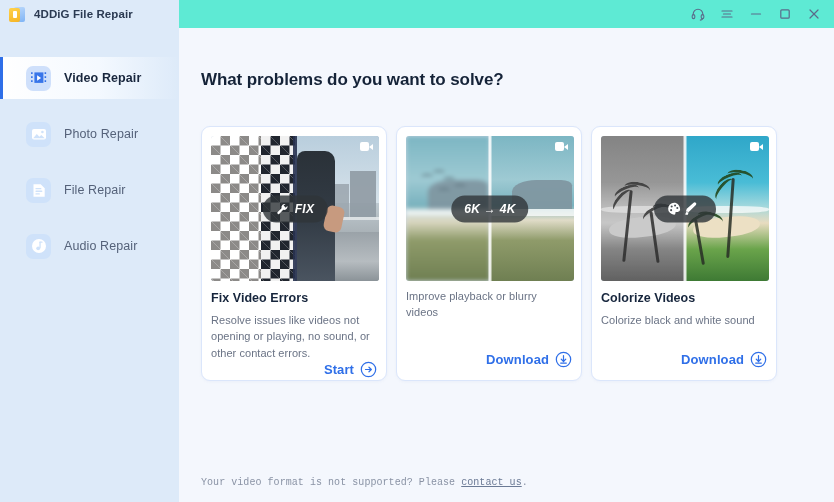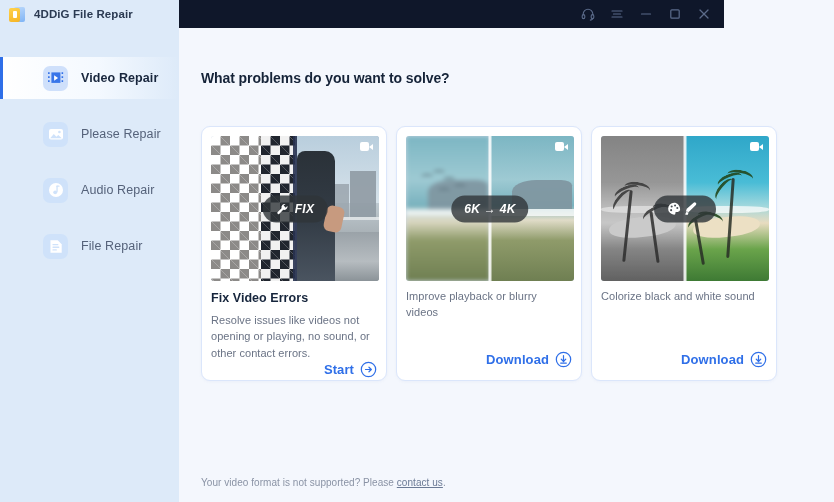--- a/index.html
+++ b/index.html
@@ -11,23 +11,23 @@
   }
   #app {
     position: relative;
     width: 834px; height: 502px;
     background: #f4f7fd;
   }
 
   
   .titlebar {
     position: absolute; top: 0; left: 0;
-    width: 724px; height: 28px;
+    width: 834px; height: 28px;
     display: flex; align-items: center;
-    background: #0f172a;
+    background: #5eead4;
     z-index: 20;
     justify-content: space-between;
   }
   .titlebar-left {
     width: 179px; height: 28px;
     background: #ddeaf9;
     display: flex; align-items: center;
     padding-left: 9px; gap: 8px;
   }
   .app-icon { position: relative; width: 17px; height: 17px; flex: 0 0 auto; }
@@ -66,21 +66,21 @@
     position: absolute; top: 28px; left: 0;
     width: 179px; height: 474px;
     background: #ddeaf9;
     padding-top: 29px;
   }
   .nav-item {
     position: relative;
     height: 42px;
     display: flex; align-items: center;
     gap: 13px;
-    padding-left: 43px;
+    padding-left: 26px;
     margin-bottom: 14px;
     cursor: pointer;
   }
   .nav-item.active {
     background: linear-gradient(90deg, #ffffff 0%, #f4f9ff 55%, rgba(244,249,255,0) 100%);
   }
   .nav-item.active::before {
     content: ""; position: absolute; left: 0; top: 0;
     width: 3px; height: 100%;
     background: #2f6fe8;
@@ -100,21 +100,21 @@
   .nav-item.active .nav-label { color: #18263d; font-weight: 700; }
 
   
   .main {
     position: absolute; top: 28px; left: 179px;
     width: 655px; height: 474px;
     background: #f4f7fd;
   }
   .page-title {
     position: absolute; left: 22px; top: 42px;
-    font-size: 14px; font-weight: 700; color: #152338;
+    font-size: 17px; font-weight: 700; color: #152338;
     letter-spacing: -.1px;
   }
 
   .cards {
     position: absolute; left: 22px; top: 98px;
     display: flex; gap: 9px;
   }
   .card {
     width: 186px; height: 255px;
     background: #ffffff;
@@ -285,21 +285,21 @@
     gap: 6px;
     color: #2f6fe8; cursor: pointer;
   }
   .card-action .label {
     font-size: 13px; font-weight: 700; letter-spacing: .1px;
   }
   .card-action svg { display: block; }
 
   .footer {
     position: absolute; left: 22px; bottom: 14px;
-    font-size: 10px; color: #8a93a5; letter-spacing: .05px;
+    font-size: 10px; color: #8a93a5; letter-spacing: .05px; font-family: Liberation Mono, monospace;
   }
   .footer .link {
     color: #6b7a95; text-decoration: underline; cursor: pointer;
   }
 </style>
 </head>
 <body>
 
 <div id="app">
 
@@ -368,49 +368,49 @@
     </div>
 
     <div class="nav-item">
       <span class="nav-icon">
         <svg width="16" height="14" viewBox="0 0 16 14">
           <rect x="1" y="2" width="14" height="10.5" rx="2" fill="#ffffff"></rect>
           <circle cx="11.4" cy="5" r="1.3" fill="#cfe2fa"></circle>
           <path d="M2.2 11.2l3.6-4.3 2.6 2.9 1.9-1.7 3.5 3.1z" fill="#cfe2fa"></path>
         </svg>
       </span>
-      <span class="nav-label">Please Repair</span>
+      <span class="nav-label">Photo Repair</span>
+    </div>
+
+    <div class="nav-item">
+      <span class="nav-icon">
+        <svg width="14" height="15" viewBox="0 0 14 15">
+          <path d="M1.5 1.2h7.2l4 4v8.6H1.5z" fill="#ffffff"></path>
+          <g fill="#cfe2fa">
+            <rect x="3.4" y="5" width="6" height="1.3" rx=".6"></rect>
+            <rect x="3.4" y="7.6" width="7" height="1.3" rx=".6"></rect>
+            <rect x="3.4" y="10.2" width="4.5" height="1.3" rx=".6"></rect>
+          </g>
+        </svg>
+      </span>
+      <span class="nav-label">File Repair</span>
     </div>
 
     <div class="nav-item">
       <span class="nav-icon">
         <svg width="16" height="16" viewBox="0 0 16 16">
           <circle cx="8" cy="8" r="7" fill="#ffffff"></circle>
           <g fill="#cfe2fa">
             <rect x="8.4" y="3.6" width="1.3" height="6.6" rx=".6"></rect>
             <rect x="8.4" y="3.6" width="3.2" height="1.2" rx=".6"></rect>
             <circle cx="7.2" cy="10.3" r="1.9"></circle>
           </g>
         </svg>
       </span>
       <span class="nav-label">Audio Repair</span>
-    </div>
-
-    <div class="nav-item">
-      <span class="nav-icon">
-        <svg width="14" height="15" viewBox="0 0 14 15">
-          <path d="M1.5 1.2h7.2l4 4v8.6H1.5z" fill="#ffffff"></path>
-          <g fill="#cfe2fa">
-            <rect x="3.4" y="5" width="6" height="1.3" rx=".6"></rect>
-            <rect x="3.4" y="7.6" width="7" height="1.3" rx=".6"></rect>
-            <rect x="3.4" y="10.2" width="4.5" height="1.3" rx=".6"></rect>
-          </g>
-        </svg>
-      </span>
-      <span class="nav-label">File Repair</span>
     </div>
   </div>
 
   <div class="main">
     <div class="page-title">What problems do you want to solve?</div>
 
     <div class="cards">
 
       <div class="card">
         <div class="thumb">
@@ -535,20 +535,21 @@
                   <circle cx="11" cy="7" r="1.1" fill="#4a4f55"></circle>
                   <circle cx="4.4" cy="9.2" r="1.1" fill="#4a4f55"></circle>
                   <path d="M28.4 1.2a1.7 1.7 0 0 1 2.4 2.4l-7.7 7.7-3-.6 1-2.9z"></path>
                   <path d="M20.6 11.2l2.5.5-1.2 2.7-2.6-.6z"></path>
                 </g>
               </svg>
             </span>
             <span></span>
           </div>
         </div>
+        <div class="card-title">Colorize Videos</div>
         <div class="card-desc">Colorize black and white sound</div>
         <div class="card-action">
           <span class="label">Download</span>
           <span>
             <svg width="17" height="17" viewBox="0 0 18 18" fill="none" stroke="#2f6fe8" stroke-width="1.3">
               <circle cx="9" cy="9" r="7.6"></circle>
               <path d="M9 5v6M6.6 8.6 9 11.1l2.4-2.5M6 12.8h6" stroke-linecap="round" stroke-linejoin="round"></path>
             </svg>
           </span>
         </div>

